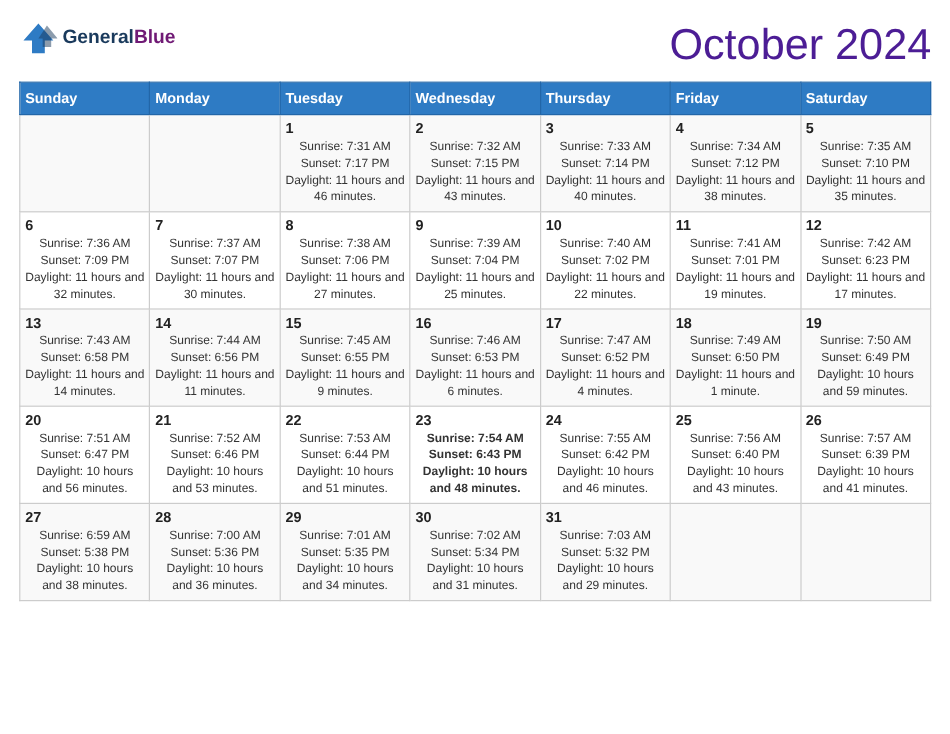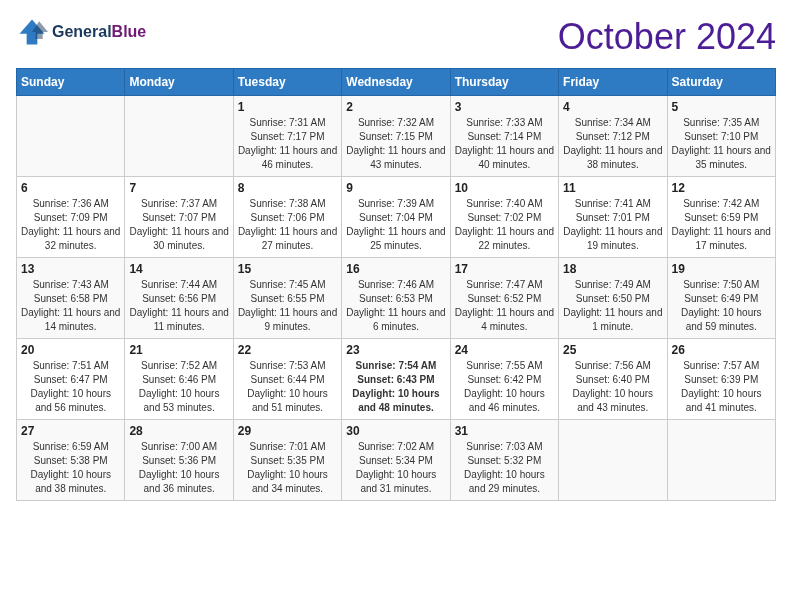--- a/index.html
+++ b/index.html
@@ -178,21 +178,21 @@
         </td>
         <td>
           <span class="day-number">11</span>
           <div class="day-info" style="white-space: pre-line;">Sunrise: 7:41 AM
 Sunset: 7:01 PM
 Daylight: 11 hours and 19 minutes.</div>
         </td>
         <td>
           <span class="day-number">12</span>
           <div class="day-info" style="white-space: pre-line;">Sunrise: 7:42 AM
-Sunset: 6:59 PM
+Sunset: 6:23 PM
 Daylight: 11 hours and 17 minutes.</div>
         </td>
       </tr>
       <tr>
         <td>
           <span class="day-number">13</span>
           <div class="day-info" style="white-space: pre-line;">Sunrise: 7:43 AM
 Sunset: 6:58 PM
 Daylight: 11 hours and 14 minutes.</div>
         </td>

